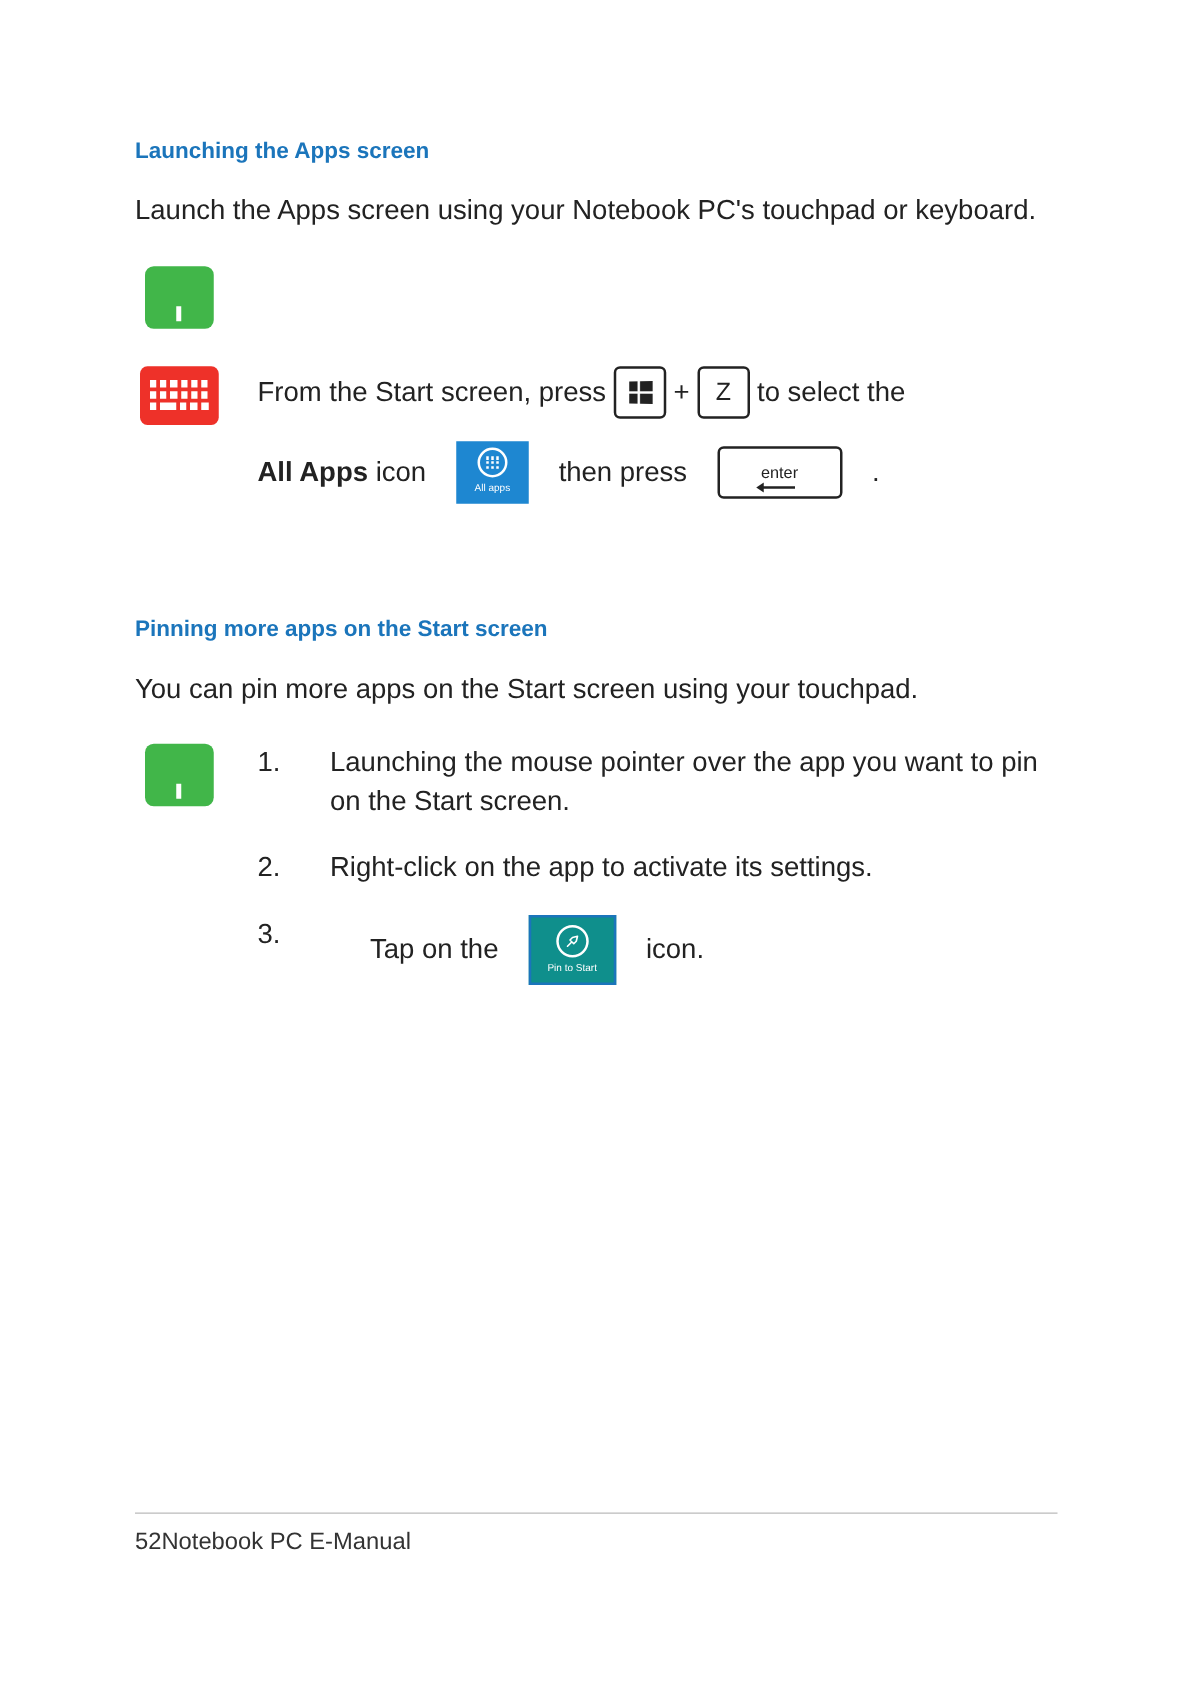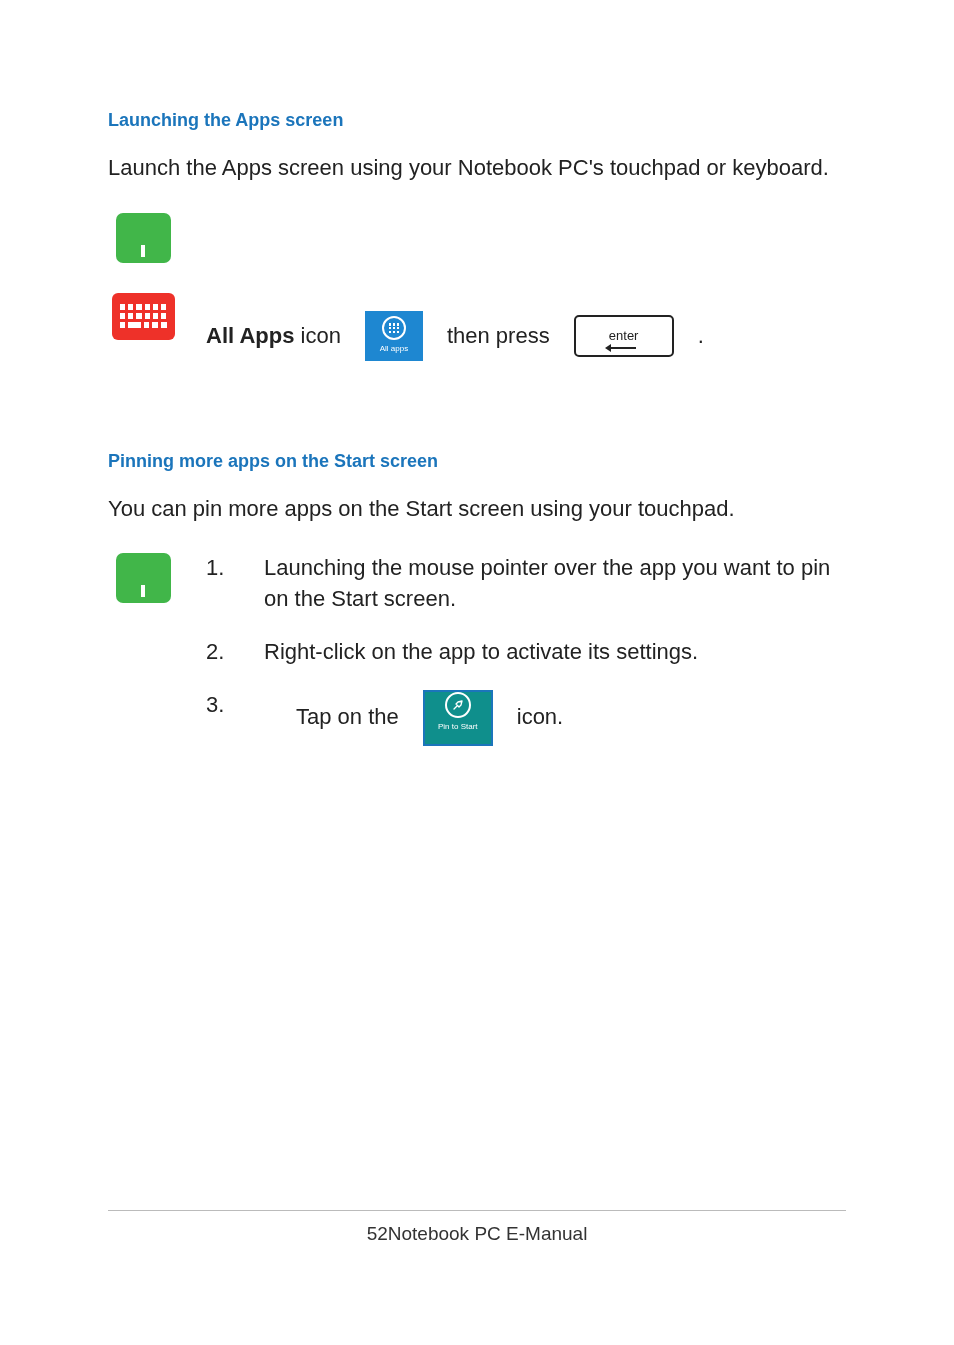--- a/index.html
+++ b/index.html
@@ -171,21 +171,21 @@
       color: #fff;
       font-size: 8px;
     }
     .pin-tile {
       display: inline-flex;
       width: 70px;
       height: 56px;
       background: #0f8f8c;
       flex-direction: column;
       align-items: center;
-      justify-content: flex-start;
+      justify-content: center;
       gap: 3px;
       border: 2px solid #1b75bb;
       vertical-align: middle;
     }
     .pin-circle {
       width: 26px;
       height: 26px;
       border: 2px solid #fff;
       border-radius: 50%;
       display: flex;
@@ -232,21 +232,21 @@
       margin-left: 32px;
     }
     .footer {
       position: absolute;
       bottom: 100px;
       left: 108px;
       right: 108px;
       border-top: 1px solid #bbb;
       padding-top: 12px;
       display: flex;
-      justify-content: center;
+      justify-content: flex-start;
       font-size: 19px;
       color: #333;
     }
     .section-gap {
       height: 60px;
     }
   </style>
 </head>
 <body>
 
@@ -281,20 +281,34 @@
       <div class="kb-row">
           <div class="kb-key"></div>
           <div class="kb-key wide"></div>
           <div class="kb-key"></div>
           <div class="kb-key"></div>
           <div class="kb-key"></div>
         </div>
     </div>
   </div>
   <div class="instruction-body">
+    <div class="inline-flex">
+      <span>From the Start screen, press</span>
+      <span class="key">
+        <span class="win-logo">
+            <span></span>
+            <span></span>
+            <span></span>
+            <span></span>
+          </span>
+      </span>
+      <span>+</span>
+      <span class="key">Z</span>
+      <span>to select the</span>
+    </div>
     <div class="inline-flex-row2">
       <span><span class="bold">All Apps</span><span> icon</span></span>
       <span class="allapps-tile">
         <span class="allapps-circle">
           <span class="allapps-grid">
               <span class="allapps-dot"></span>
               <span class="allapps-dot"></span>
               <span class="allapps-dot"></span>
               <span class="allapps-dot"></span>
               <span class="allapps-dot"></span>

